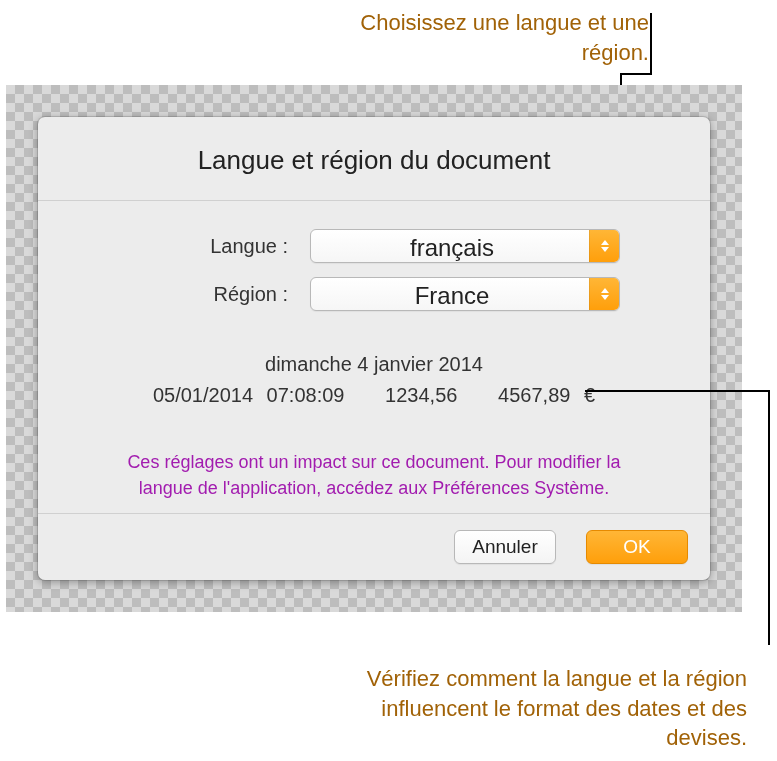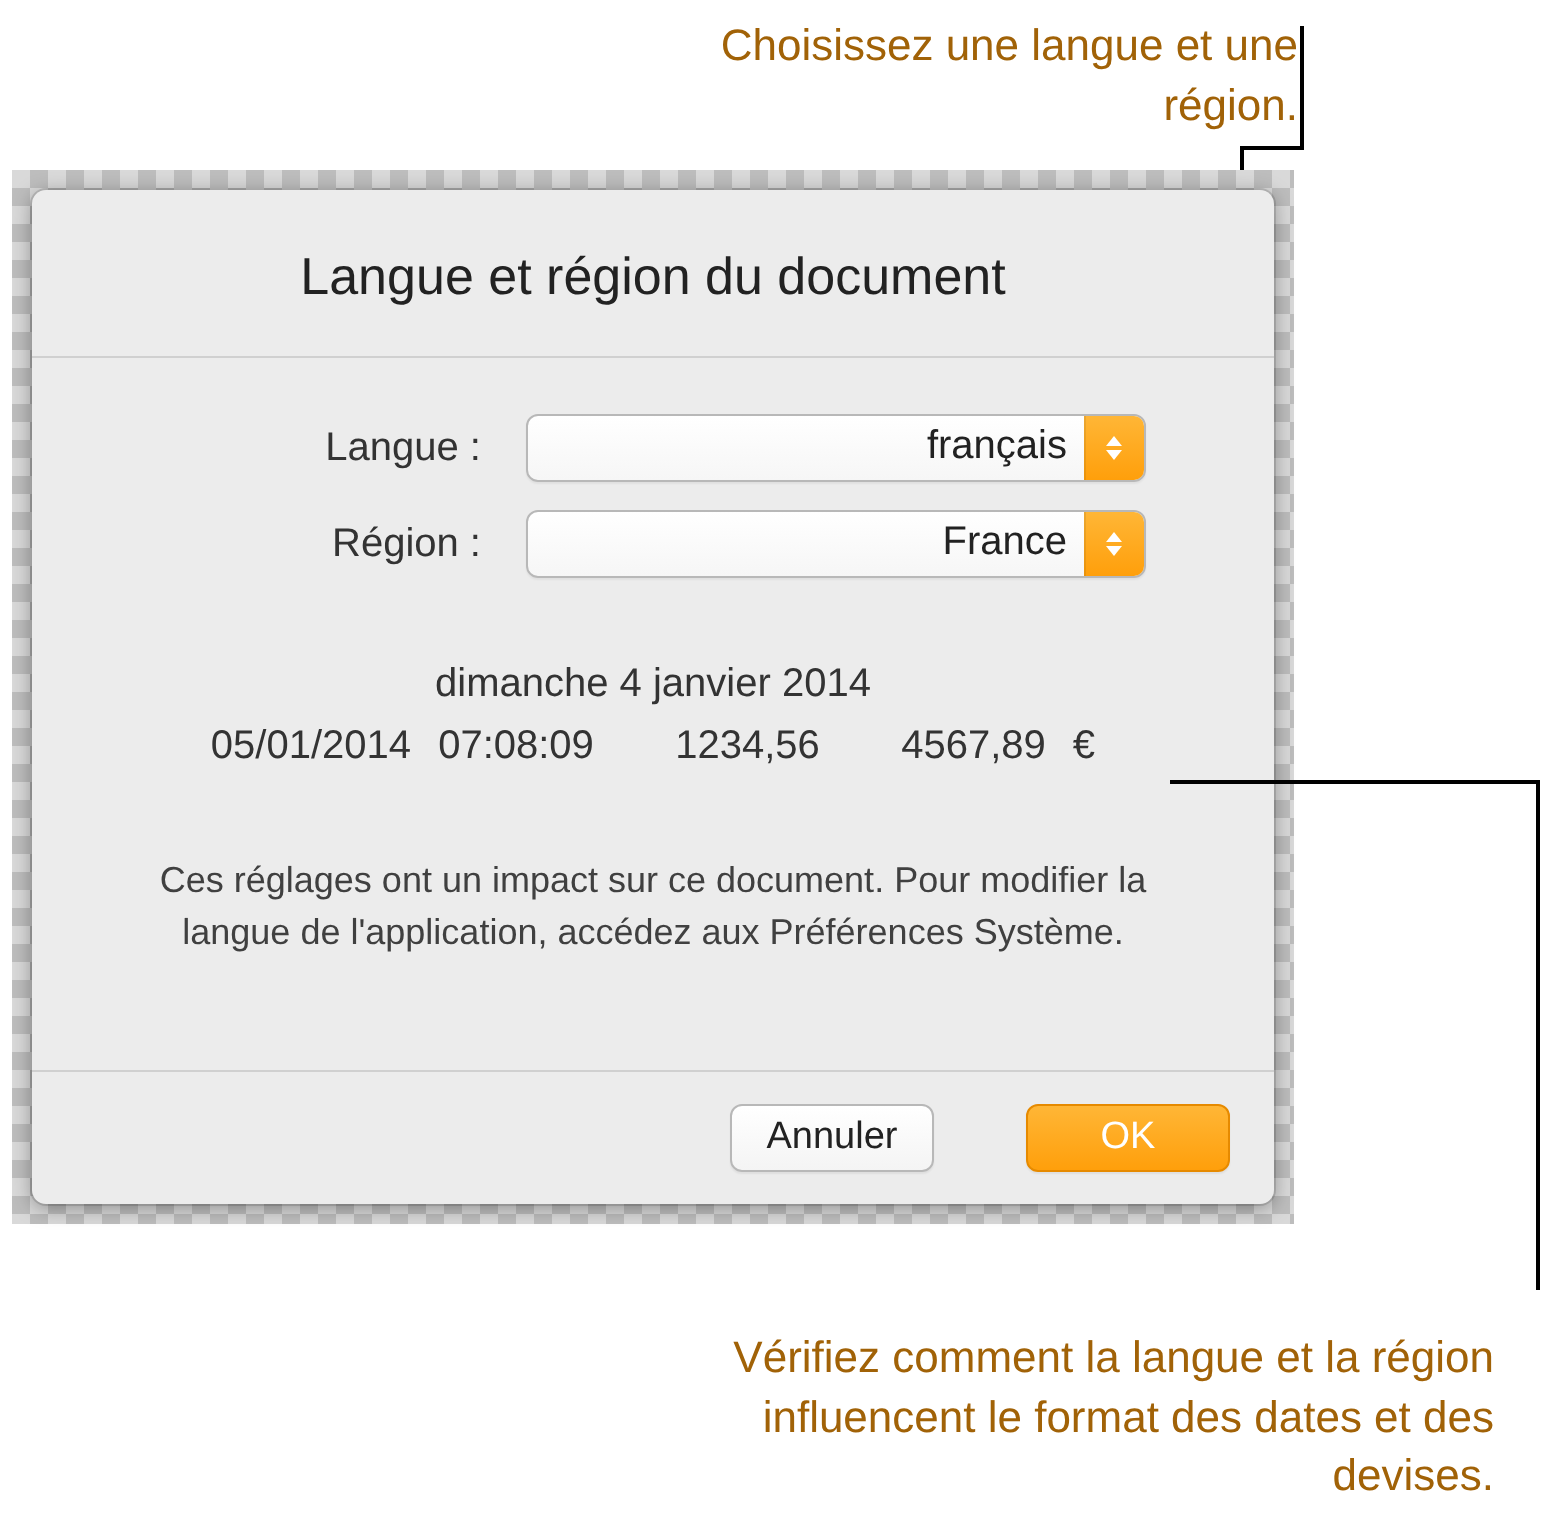--- a/index.html
+++ b/index.html
@@ -38,24 +38,24 @@
 
   .bracket { position: absolute; stroke: #000; fill: none; }
 
   .line-bot-h  { left: 585px; top: 390px; width: 185px; height: 1.5px; }
   .line-bot-v  { left: 768px; top: 390px; width: 1.5px; height: 255px; }
 
   .panel-frame {
     position: absolute;
     left: 6px;
     top: 85px;
-    width: 641px;
+    width: 736px;
     height: 527px;
     background: repeating-conic-gradient(#bdbdbd 0% 25%, #d9d9d9 0% 50%) 0 0 / 18px 18px;
-    padding: 10px;
+    padding: 32px;
   }
   .panel {
     width: 100%;
     height: 100%;
     background: #ececec;
     border-radius: 7px;
     box-shadow: 0 2px 10px rgba(0,0,0,0.35), 0 0 0 1px rgba(0,0,0,0.12);
     display: flex;
     flex-direction: column;
     overflow: hidden;
@@ -86,23 +86,23 @@
     font-size: 20px;
     color: #333;
   }
   .dropdown {
     position: relative;
     width: 310px;
     height: 34px;
     background: linear-gradient(#ffffff, #f6f6f6);
     border: 1px solid #b8b8b8;
     border-radius: 6px;
-    text-align: right;
+    text-align: center;
     padding: 4px 38px 4px 12px;
-    font-size: 20px;
+    font-size: 24px;
     color: #222;
     box-shadow: 0 1px 1px rgba(0,0,0,0.05);
     cursor: default;
   }
   .dropdown-knob {
     position: absolute;
     right: 0; top: 0; bottom: 0;
     width: 30px;
     background: linear-gradient(#ffb636, #ff9f0b);
     border-left: 1px solid rgba(0,0,0,0.08);
@@ -116,28 +116,28 @@
   .chev {
     width: 0; height: 0;
     border-left: 4.5px solid transparent;
     border-right: 4.5px solid transparent;
   }
   .chev.up { border-bottom: 5px solid #fff; }
   .chev.down { border-top: 5px solid #fff; }
 
   .preview { margin-top: 38px; font-size: 20px; color: #333; line-height: 1.55; }
   .preview-line2 { word-spacing: 8px; }
-  .hint { margin-top: 38px; font-size: 18px; color: #404040; line-height: 1.45; padding: 0 40px; }
+  .hint { margin-top: 38px; font-size: 18px; color: #a21caf; line-height: 1.45; padding: 0 40px; }
 
   .panel-footer {
     border-top: 1px solid #d0d0d0;
     padding: 16px 22px;
     display: flex;
     justify-content: flex-end;
-    gap: 22px;
+    gap: 6px;
   }
   .btn {
     min-width: 102px;
     height: 34px;
     border-radius: 6px;
     font-size: 19px;
     border: 1px solid #b8b8b8;
     background: linear-gradient(#ffffff, #f4f4f4);
     color: #222;
     cursor: default;

